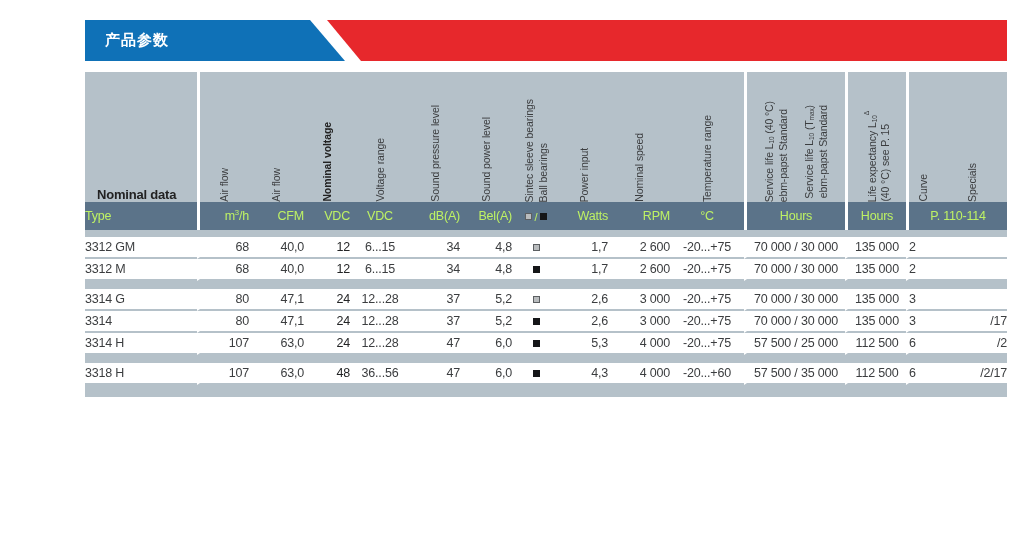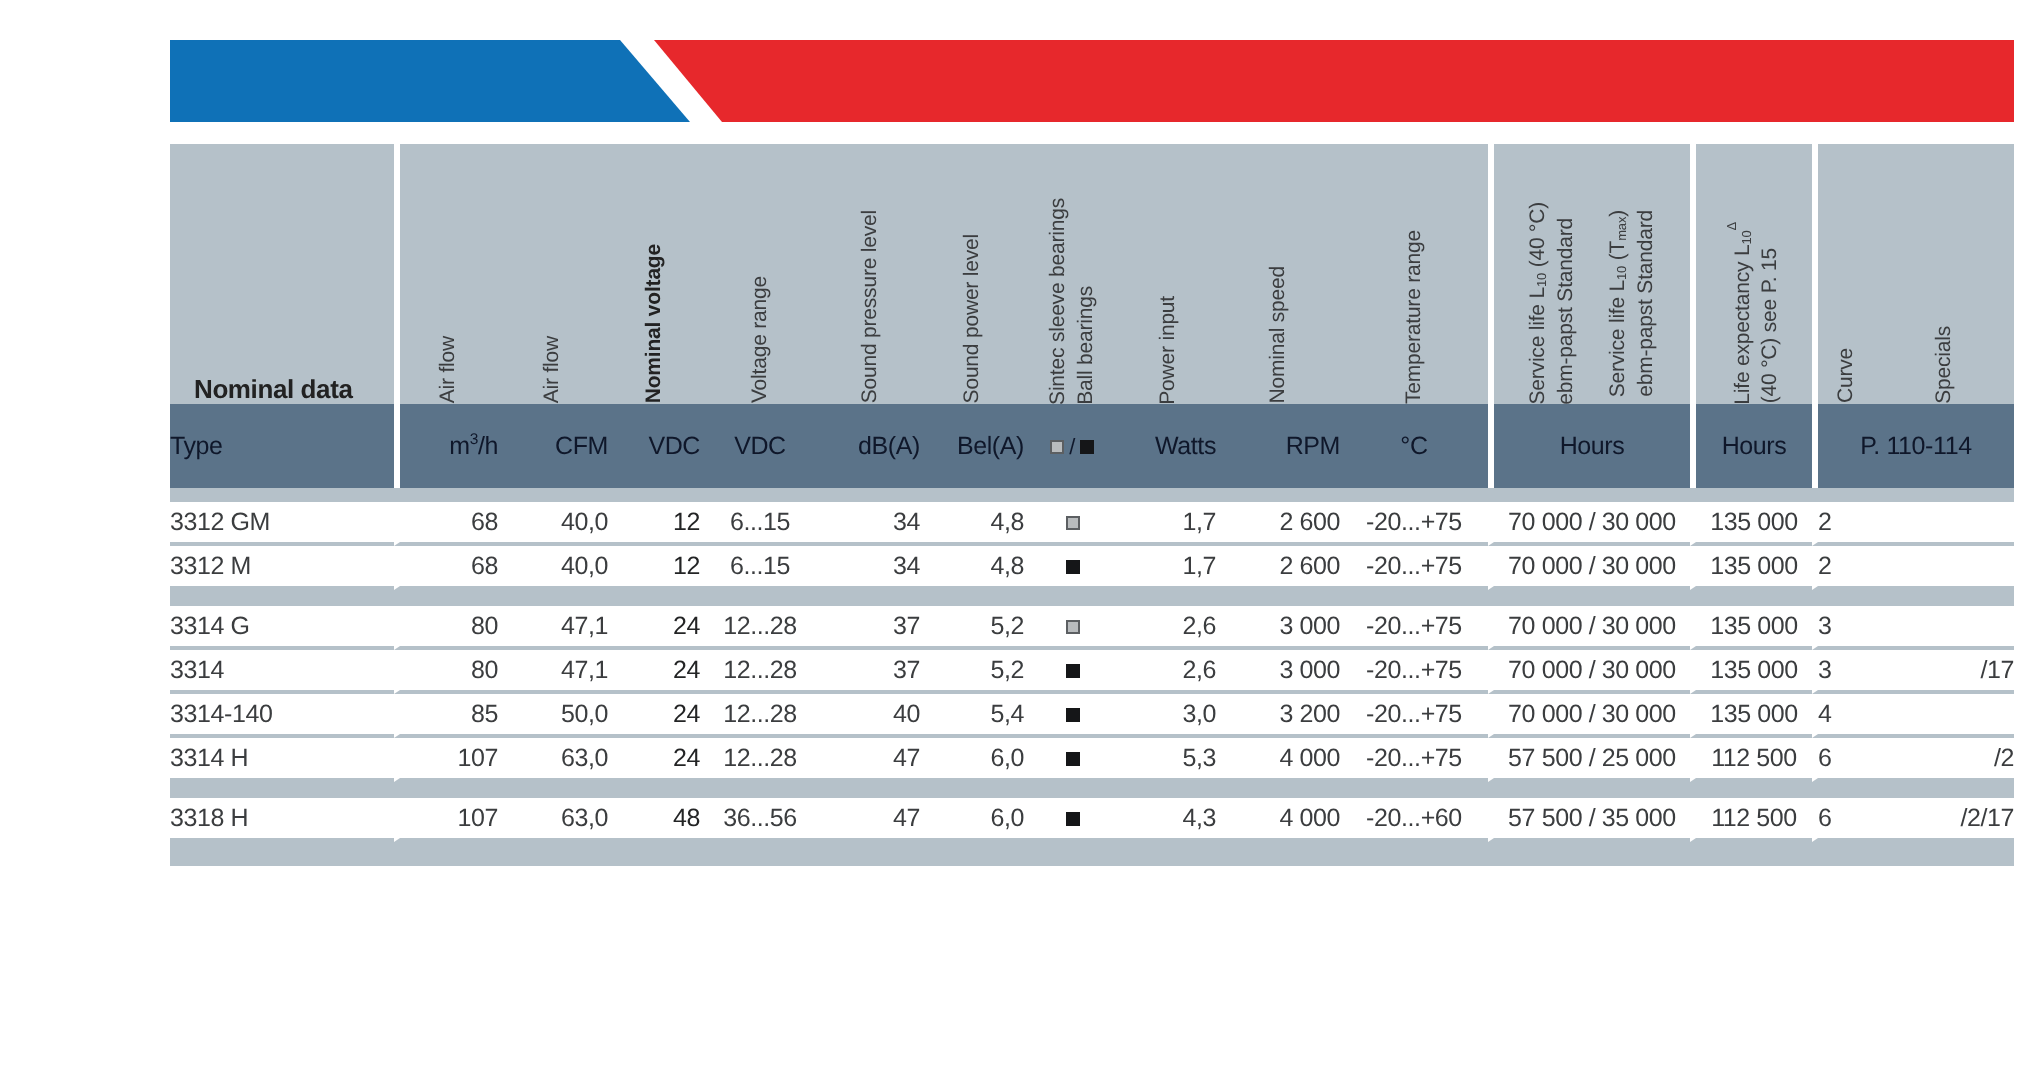--- a/index.html
+++ b/index.html
@@ -15,21 +15,21 @@
     background:var(--red); clip-path:polygon(0 0, 100% 0, 100% 100%, 34px 100%); }
   #banner .title { position:absolute; left:20px; top:0; height:100%; display:flex;
     align-items:center; color:#fff; font-weight:bold; font-size:15px; letter-spacing:1px; z-index:2; }
 
   
   #spec-table { position:absolute; left:85px; top:72px; width:922px;
     border-collapse:separate; border-spacing:0; table-layout:fixed; }
   #spec-table th, #spec-table td { padding:0; font-weight:normal; }
 
   tr.labels th { background:var(--lt); height:130px; vertical-align:bottom; padding-bottom:7px; }
-  tr.units td { background:var(--dk); height:42px; color:#0f172a; font-weight:bold;
+  tr.units td { background:var(--dk); height:28px; color:#bef264; font-weight:bold;
     font-size:12.5px; letter-spacing:-0.2px; vertical-align:middle; }
 
   .gl { border-left:3px solid #fff; }
 
   tr.data td { background:#fff; height:22px; border-bottom:2px solid var(--lt);
     font-size:12.5px; color:#3b3d3f; letter-spacing:-0.2px; vertical-align:middle; }
   tr.data td.bold-val { font-weight:bold; color:#232425; }
   tr.band td { background:var(--lt); border:none; }
 
   .a-l { text-align:left; }  .a-r { text-align:right; }  .a-c { text-align:center; }
@@ -53,20 +53,21 @@
 
   :root { --blue:#0f71b7; --red:#e7282c; --lt:#b5c1c9; --dk:#5b7389; }
 </style>
 </head>
 <body>
 
 <div id="page">
   <div id="banner">
     <div class="blue"></div>
     <div class="red"></div>
+    <div class="title">产品参数</div>
   </div>
 
   <table id="spec-table">
     <colgroup>
         <col style="width: 112px;">
         <col style="width: 52px;">
         <col style="width: 55px;">
         <col style="width: 46px;">
         <col style="width: 60px;">
         <col style="width: 50px;">
@@ -311,37 +312,20 @@
           <td class="a-c "><span class="sq sq-ball"></span></td>
           <td class="a-r pr20">2,6</td>
           <td class="a-r pr16">3 000</td>
           <td class="a-c pr18">-20...+75</td>
           <td class="a-c  gl">70 000 / 30 000</td>
           <td class="a-c  gl">135 000</td>
           <td class="a-l pl8 gl">3</td>
           <td class="a-r pr18">/17</td>
         </tr>
         <tr class="data">
-          <td class="a-l pl12">3314-140</td>
-          <td class="a-r pr16 gl">85</td>
-          <td class="a-r pr16">50,0</td>
-          <td class="a-r pr16 bold-val">24</td>
-          <td class="a-c ">12...28</td>
-          <td class="a-r pr16">40</td>
-          <td class="a-r pr16">5,4</td>
-          <td class="a-c "><span class="sq sq-ball"></span></td>
-          <td class="a-r pr20">3,0</td>
-          <td class="a-r pr16">3 200</td>
-          <td class="a-c pr18">-20...+75</td>
-          <td class="a-c  gl">70 000 / 30 000</td>
-          <td class="a-c  gl">135 000</td>
-          <td class="a-l pl8 gl">4</td>
-          <td class="a-r pr18"></td>
-        </tr>
-        <tr class="data">
           <td class="a-l pl12">3314 H</td>
           <td class="a-r pr16 gl">107</td>
           <td class="a-r pr16">63,0</td>
           <td class="a-r pr16 bold-val">24</td>
           <td class="a-c ">12...28</td>
           <td class="a-r pr16">47</td>
           <td class="a-r pr16">6,0</td>
           <td class="a-c "><span class="sq sq-ball"></span></td>
           <td class="a-r pr20">5,3</td>
           <td class="a-r pr16">4 000</td>

